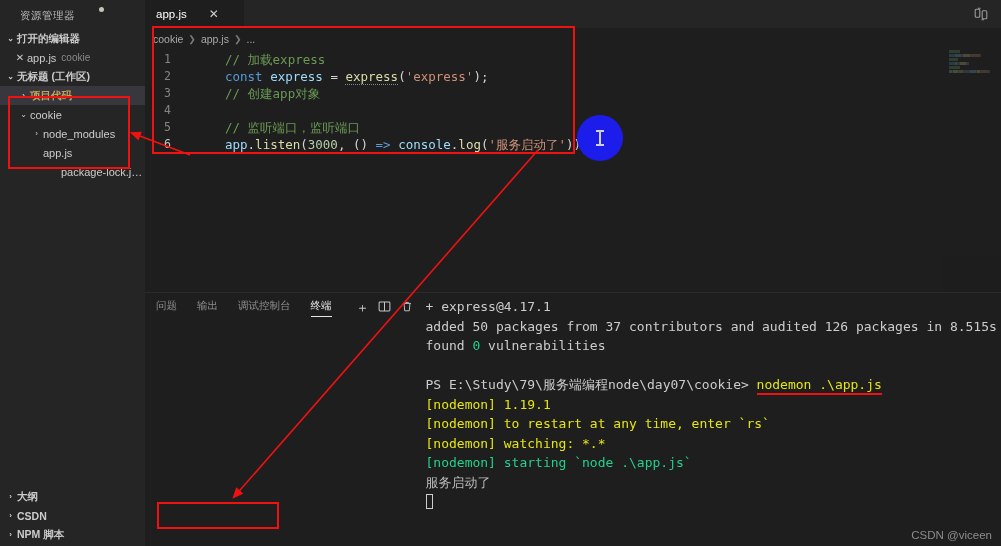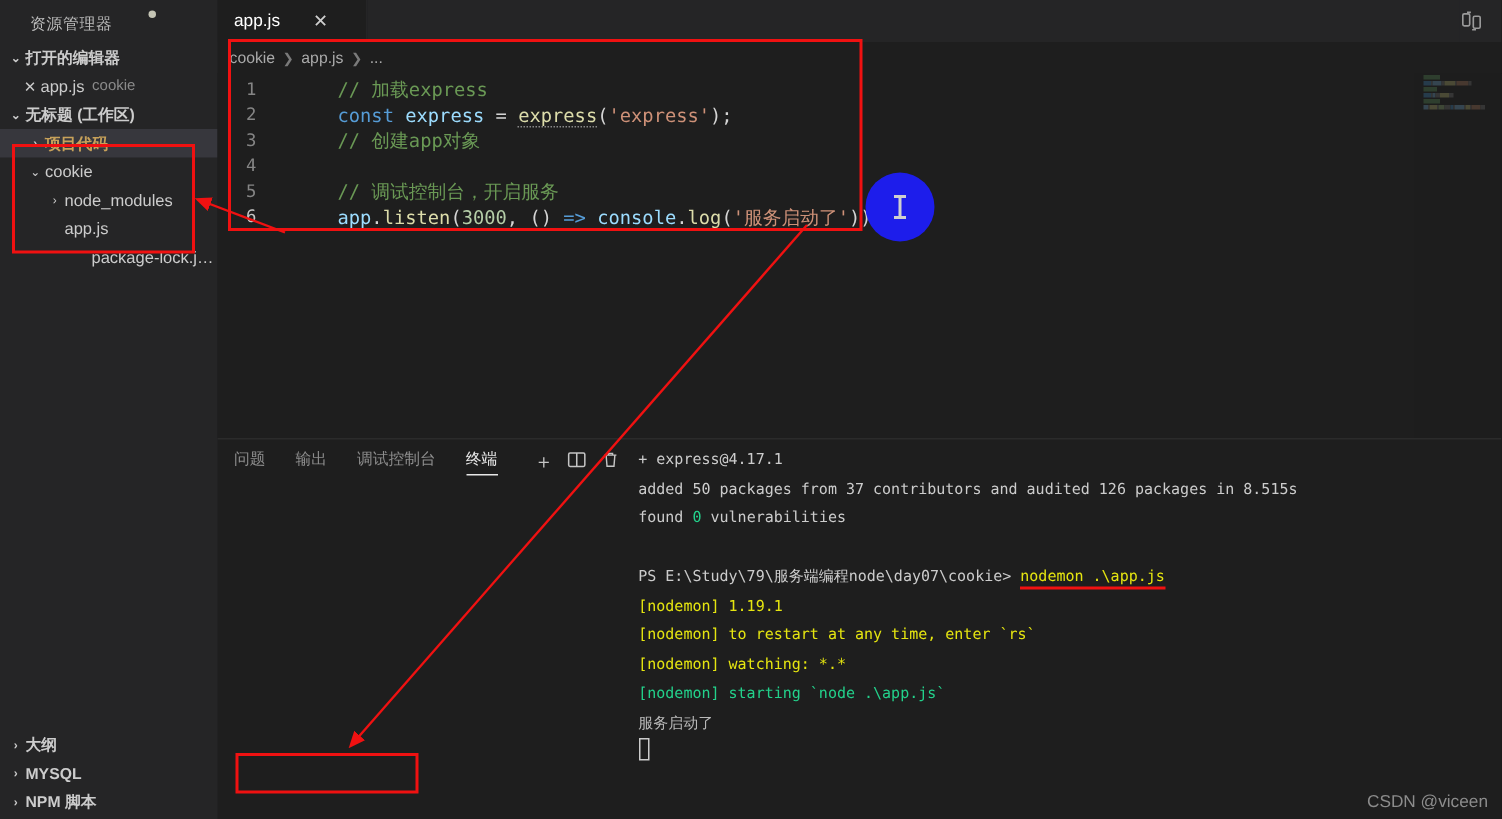--- a/index.html
+++ b/index.html
@@ -253,21 +253,21 @@
     user-select: none;
   }
 
   
   .terminal {
     flex: 1 1 auto;
     position: relative;
     overflow: hidden;
     padding: 4px 0 0 8px;
     font-family: "DejaVu Sans Mono", "Liberation Mono", monospace;
-    font-size: 10px;
+    font-size: 13px;
     line-height: 19.5px;
     color: #cccccc;
     white-space: pre;
   }
   .t-white  { color: #cccccc; }
   .t-yellow { color: #e5e510; }
   .t-green  { color: #23d18b; }
   .t-gray   { color: #b9b9b9; text-align: right; }
   .term-cursor {
     display: inline-block;
@@ -346,21 +346,21 @@
 
       <div class="sidebar-spacer"></div>
 
       <div class="bottom-sections">
         <div class="section-header">
           <span class="twisty">›</span>
           <span>大纲</span>
         </div>
         <div class="section-header">
           <span class="twisty">›</span>
-          <span>MYSQL</span>
+          <span>CSDN</span>
         </div>
         <div class="section-header">
           <span class="twisty">›</span>
           <span>NPM 脚本</span>
         </div>
       </div>
     </div>
 
     <div class="editor-side">
 
@@ -388,21 +388,21 @@
         <span class="sep">❯</span>
         <span>...</span>
       </div>
 
       <div class="code-area">
         <div class="code-lines" id="code-lines">
             <div class="code-line"><span class="ln">1</span><span class="ct"><span class="tok-comment">// </span><span class="tok-comment">加载express</span></span></div>
             <div class="code-line"><span class="ln">2</span><span class="ct"><span class="tok-kw">const</span><span class="tok-plain"> </span><span class="tok-var">express</span><span class="tok-plain"> = </span><span class="tok-fn squiggle">express</span><span class="tok-plain">(</span><span class="tok-str">'express'</span><span class="tok-plain">);</span></span></div>
             <div class="code-line"><span class="ln">3</span><span class="ct"><span class="tok-comment">// 创建app对象</span></span></div>
             <div class="code-line"><span class="ln">4</span></div>
-            <div class="code-line"><span class="ln">5</span><span class="ct"><span class="tok-comment">// 调试控制台，开启服务</span></span></div>
+            <div class="code-line"><span class="ln">5</span><span class="ct"><span class="tok-comment">// 监听端口，监听端口</span></span></div>
             <div class="code-line"><span class="ln active">6</span><span class="ct"><span class="tok-var">app</span><span class="tok-plain">.</span><span class="tok-fn">listen</span><span class="tok-plain">(</span><span class="tok-num">3000</span><span class="tok-plain">, () </span><span class="tok-arrow">=&gt;</span><span class="tok-plain"> </span><span class="tok-var">console</span><span class="tok-plain">.</span><span class="tok-fn">log</span><span class="tok-plain">(</span><span class="tok-str">'服务启动了'</span><span class="tok-plain">));</span><span class="caret"></span></span></div>
           </div>
         <div class="minimap" id="minimap">
             <div class="mm-line" style="display: flex;">
               <div style="height: 3px; width: 2.7px; background: rgb(61, 90, 61);"></div>
               <div style="height: 3px; width: 8.1px; background: rgb(61, 90, 61);"></div>
             </div>
             <div class="mm-line" style="display: flex;">
               <div style="height: 3px; width: 4.5px; background: rgb(47, 84, 114);"></div>
               <div style="height: 3px; width: 1px; background: rgb(74, 74, 74);"></div>

